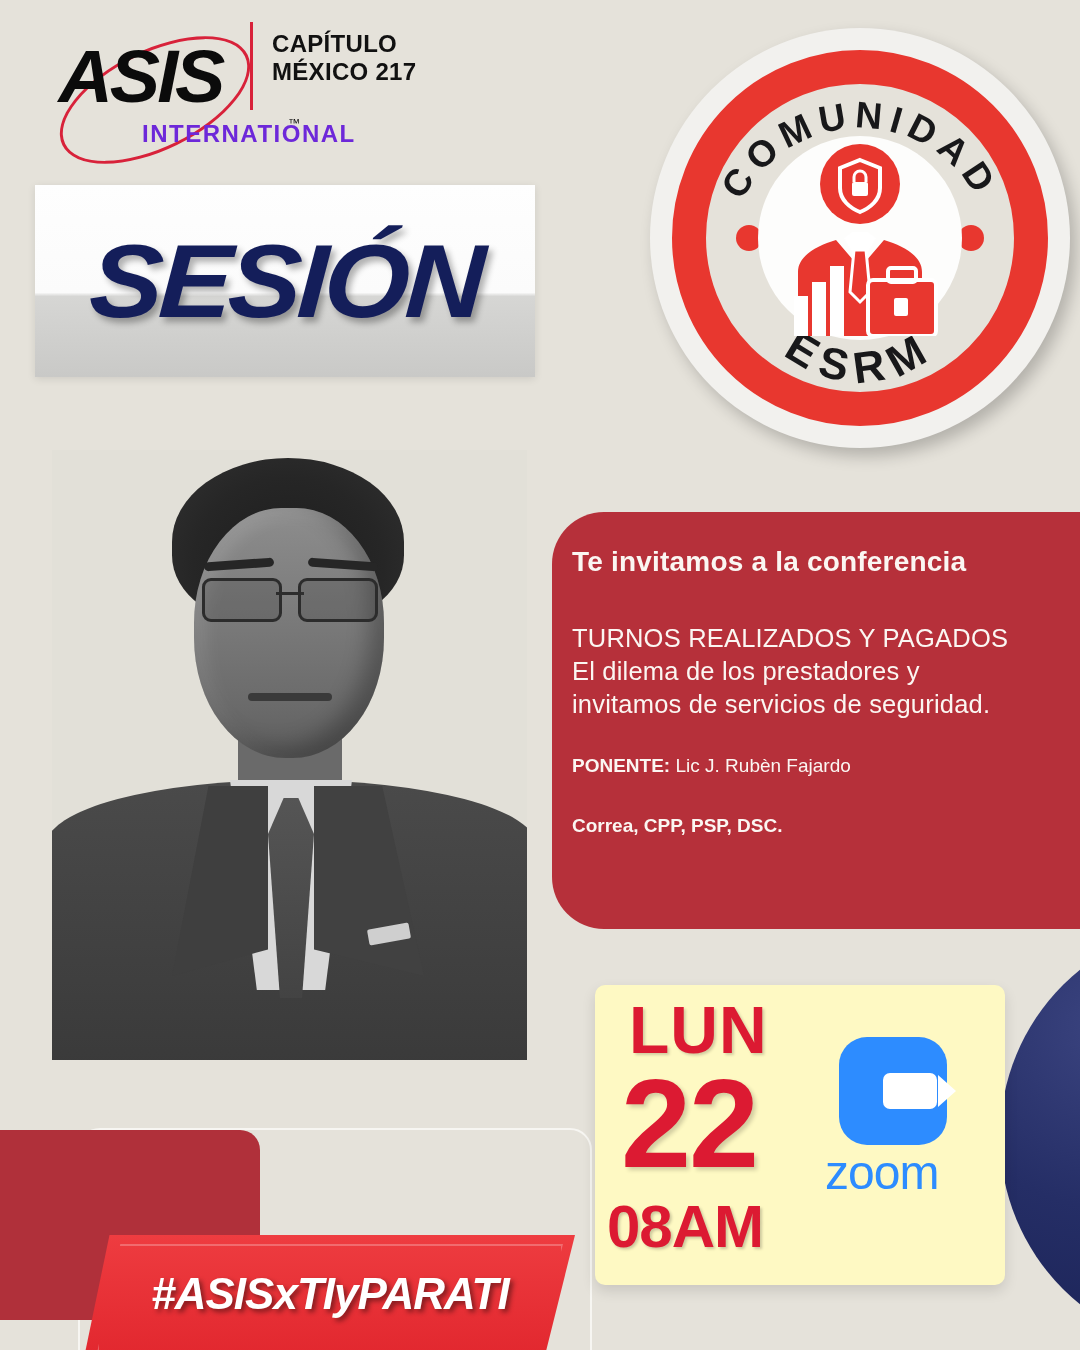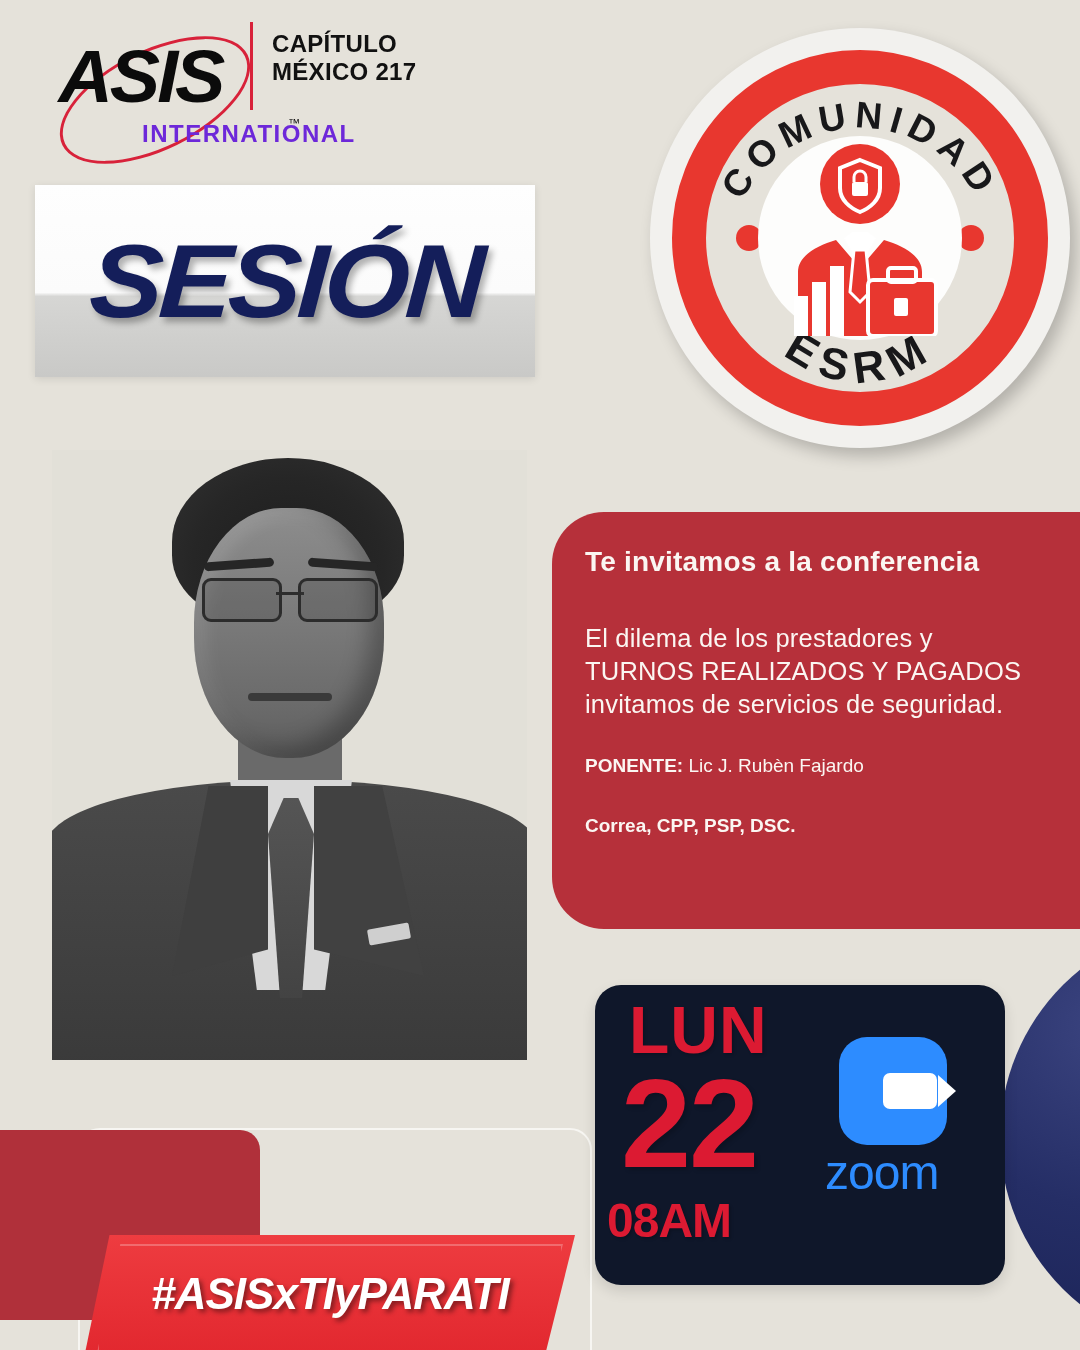--- a/index.html
+++ b/index.html
@@ -132,21 +132,21 @@
     position:absolute;left:262px;top:336px;width:110px;height:190px;background:#414141;
     clip-path:polygon(0 0,62% 0,100% 100%,0 86%);
   }
   .ph-pin{position:absolute;left:316px;top:476px;width:42px;height:16px;background:#cfcfcf;border-radius:2px;transform:rotate(-10deg);}
 
   
   .info-panel{
     position:absolute;left:552px;top:512px;width:528px;height:417px;
     background:#B6303A;
     border-radius:52px 0 0 52px;
-    box-sizing:border-box;padding:34px 36px 0 33px;
+    box-sizing:border-box;padding:34px 36px 0 20px;
     color:#FBF6F2;
   }
   .info-title{font-size:28px;font-weight:bold;letter-spacing:.2px;margin:0 0 44px 0;}
   .info-line{font-size:25.5px;line-height:1.30;font-weight:300;letter-spacing:.2px;}
   .info-spacer{height:32px;}
   .info-speaker{font-size:19px;line-height:1.32;font-weight:300;}
   .info-speaker b{font-weight:bold;}
   .info-speaker .bold-line{font-weight:bold;margin-top:34px;}
 
   
@@ -158,36 +158,36 @@
 
   
   .ghost-card{
     position:absolute;left:78px;top:1128px;width:510px;height:240px;
     border:2px solid #F7F6F2;border-radius:22px;background:transparent;
   }
 
   
   .date-card{
     position:absolute;left:595px;top:985px;width:410px;height:300px;
-    background:#0f172a;border-radius:26px;
+    background:#fef9c3;border-radius:10px;
     box-shadow:0 6px 14px rgba(0,0,0,.12);
   }
   .lun{
     position:absolute;left:34px;top:12px;
     font-size:66px;font-weight:bold;color:#DC1A32;letter-spacing:1px;line-height:1;
     text-shadow:2px 2px 3px rgba(0,0,0,.18);
   }
   .daynum{
     position:absolute;left:26px;top:76px;
     font-size:126px;font-weight:bold;color:#DC1A32;letter-spacing:-2px;line-height:1;
     text-shadow:3px 3px 4px rgba(0,0,0,.18);
   }
   .time{
     position:absolute;left:12px;top:212px;
-    font-size:48px;font-weight:bold;color:#DC1A32;letter-spacing:-1px;line-height:1;
+    font-size:60px;font-weight:bold;color:#DC1A32;letter-spacing:-1px;line-height:1;
     text-shadow:2px 2px 3px rgba(0,0,0,.20);
   }
   .zoom-mark{position:absolute;left:222px;top:52px;width:170px;height:160px;}
   .zoom-tile{
     position:absolute;left:22px;top:0;width:108px;height:108px;
     background:#2D8CFF;border-radius:28px;
   }
   .zoom-cam{
     position:absolute;left:44px;top:36px;width:54px;height:36px;background:#fff;border-radius:7px;
   }
@@ -301,22 +301,22 @@
     <div class="ph-glasses">
       <div class="ph-lens l"></div>
       <div class="ph-bridge"></div>
       <div class="ph-lens r"></div>
     </div>
     <div class="ph-mouth"></div>
   </div>
 
   <div class="info-panel">
     <div class="info-title">Te invitamos a la conferencia</div>
+    <div class="info-line">TURNOS REALIZADOS Y PAGADOS</div>
     <div class="info-line">El dilema de los prestadores y</div>
-    <div class="info-line">TURNOS REALIZADOS Y PAGADOS</div>
     <div class="info-line">invitamos de servicios de seguridad.</div>
     <div class="info-spacer"></div>
     <div class="info-speaker">
       <span><b>PONENTE:</b><span> Lic J. Rubèn Fajardo</span></span>
       <div class="bold-line">Correa, CPP, PSP, DSC.</div>
     </div>
   </div>
 
   <div class="navy-circle"></div>
 

